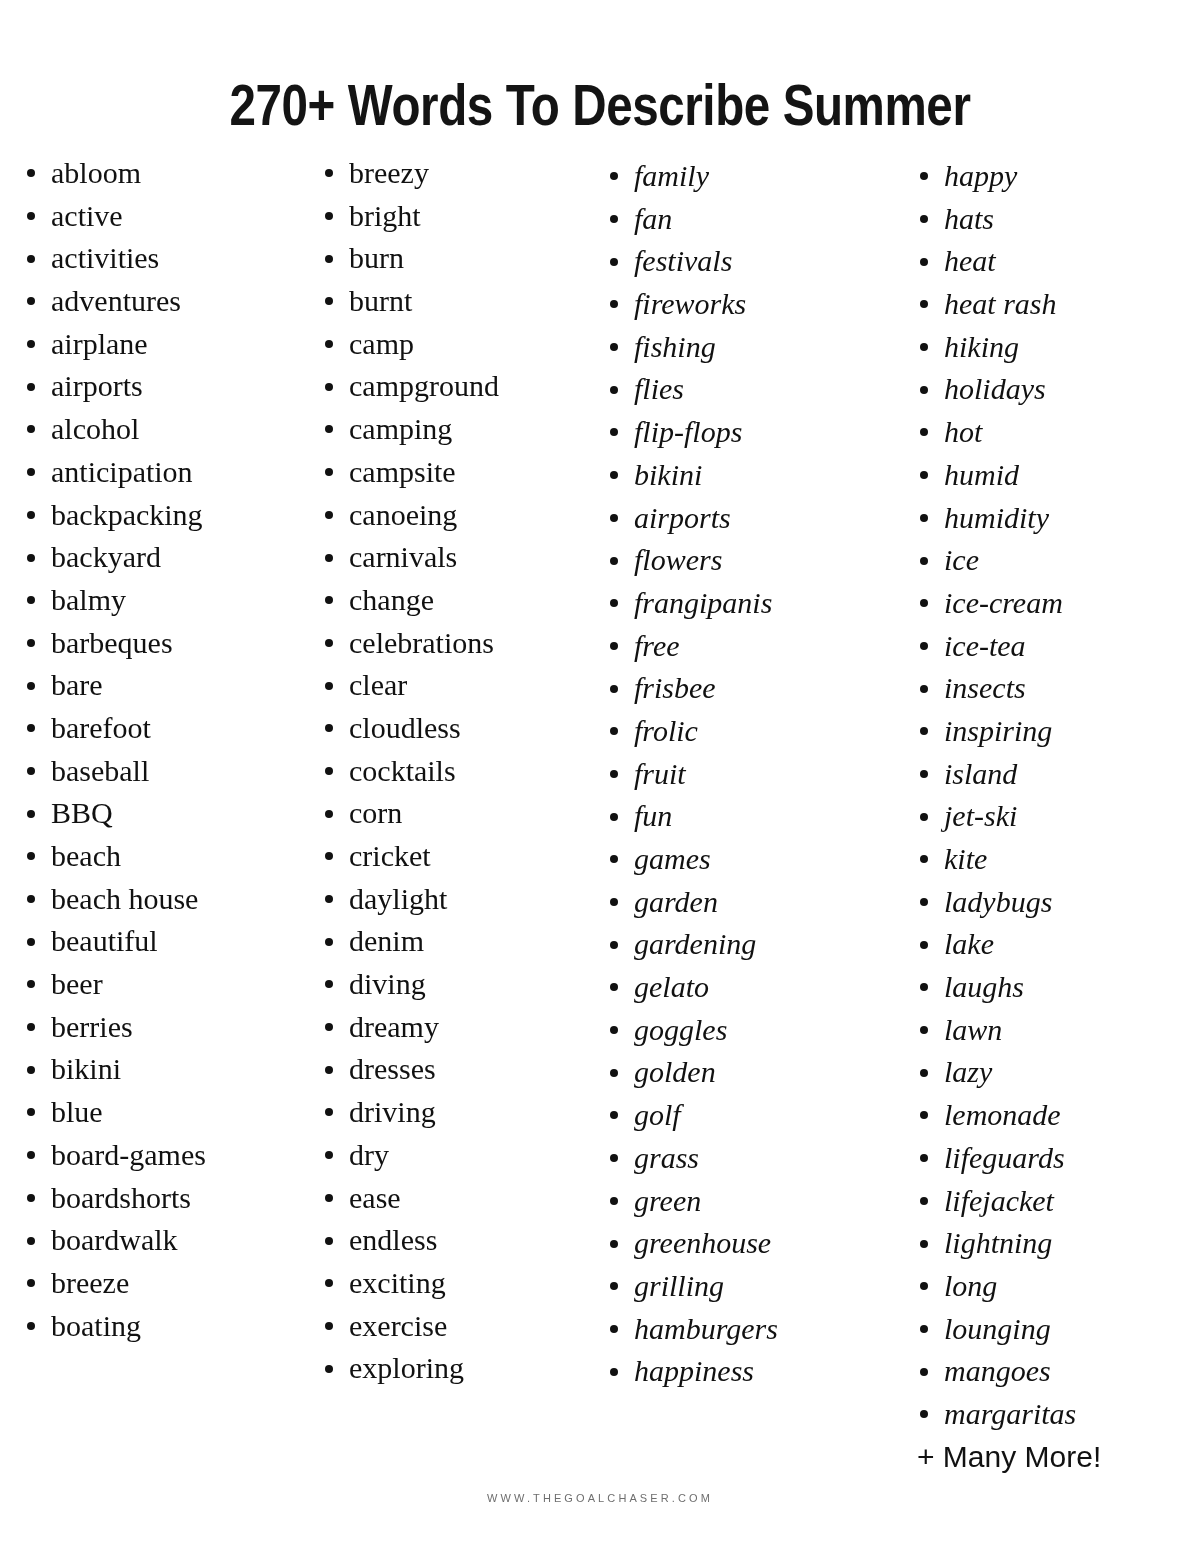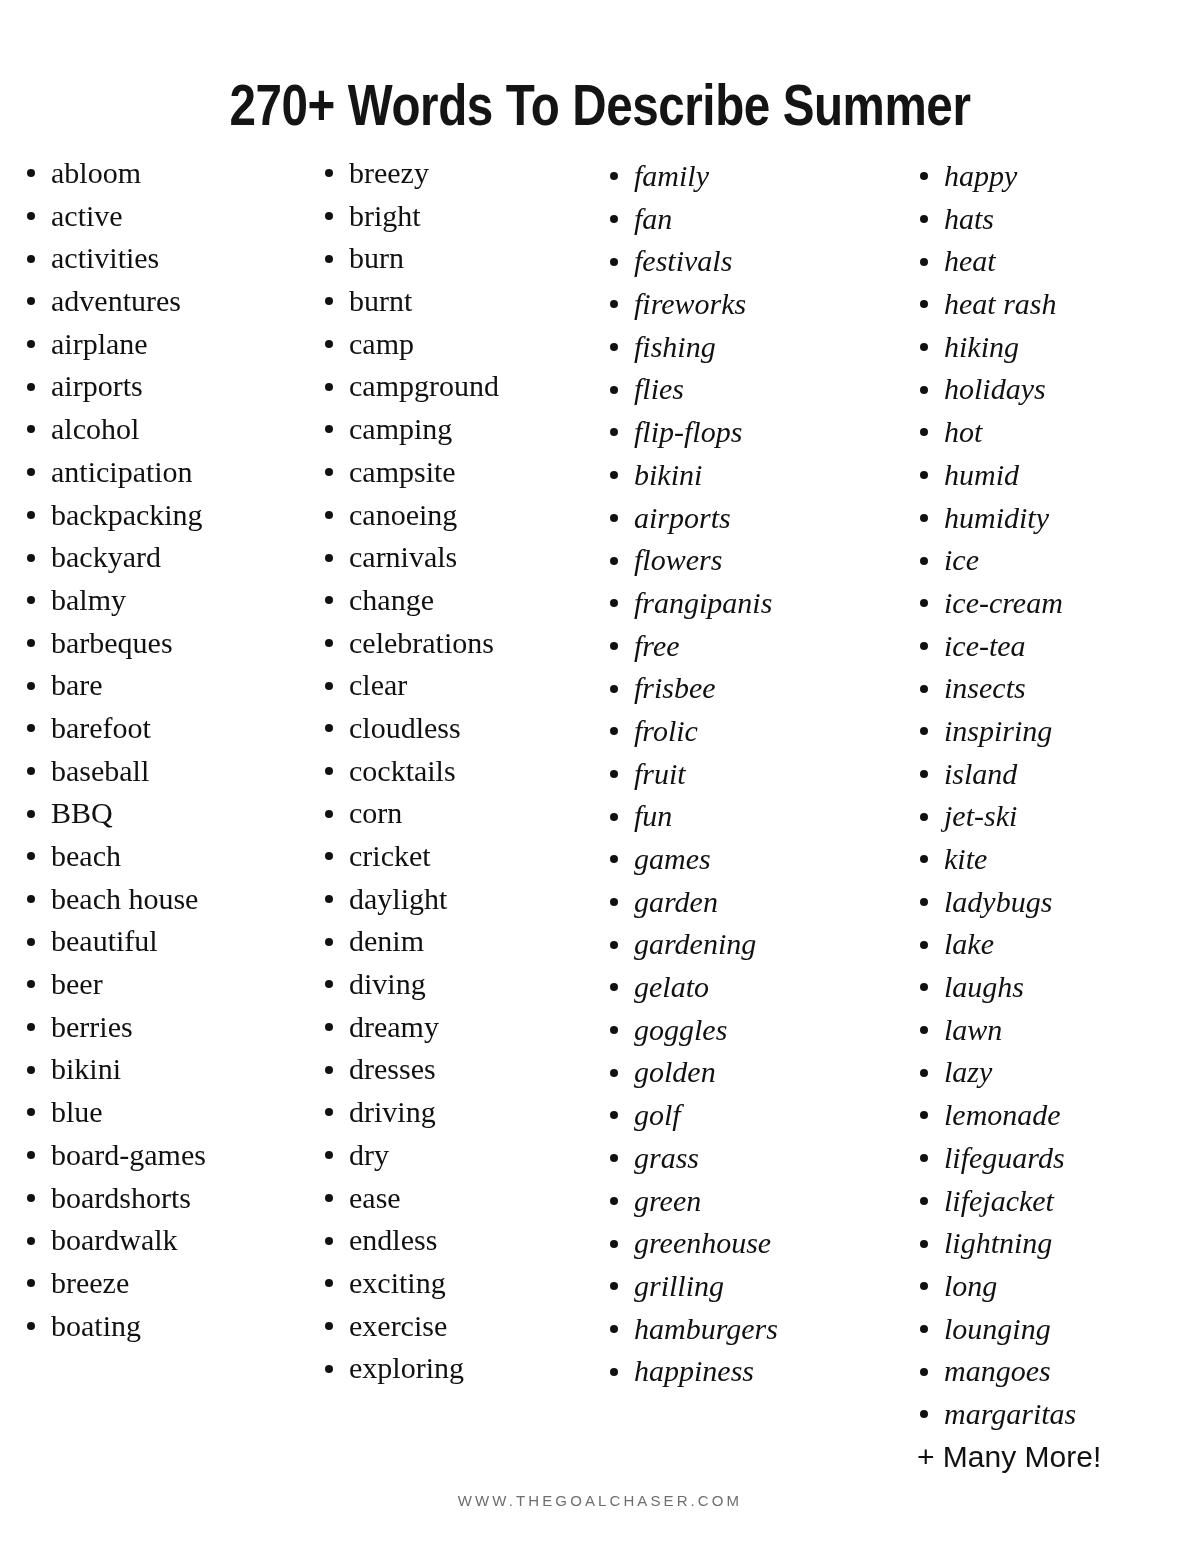--- a/index.html
+++ b/index.html
@@ -93,21 +93,21 @@
   }
 
   
   .site-footer {
     position: absolute;
     left: 0;
     top: 1492px;
     width: 1200px;
     text-align: center;
     font-family: "Liberation Sans", "DejaVu Sans", sans-serif;
-    font-size: 15px;
+    font-size: 11px;
     letter-spacing: 3.1px;
     color: #6e6e6e;
     white-space: nowrap;
   }
 </style>
 </head>
 <body>
 
 <h1 class="page-title">270+ Words To Describe Summer</h1>
 

